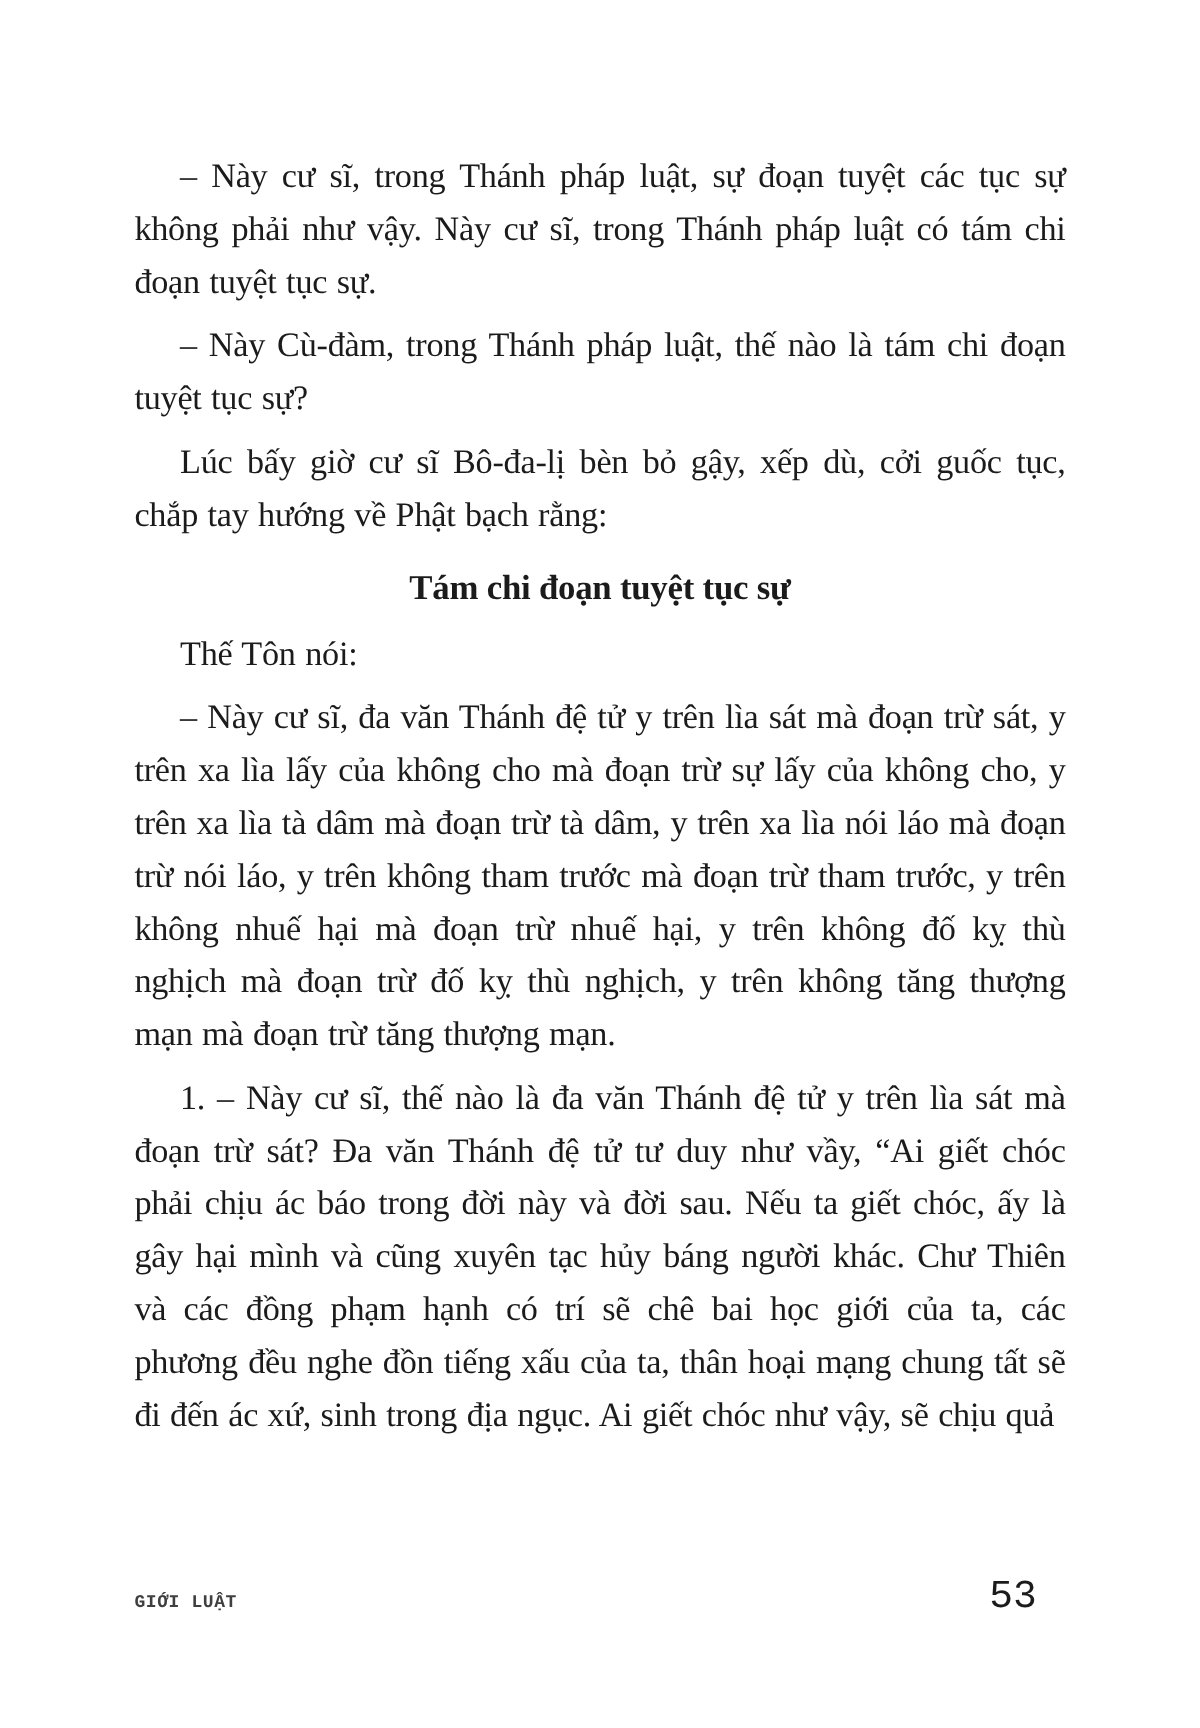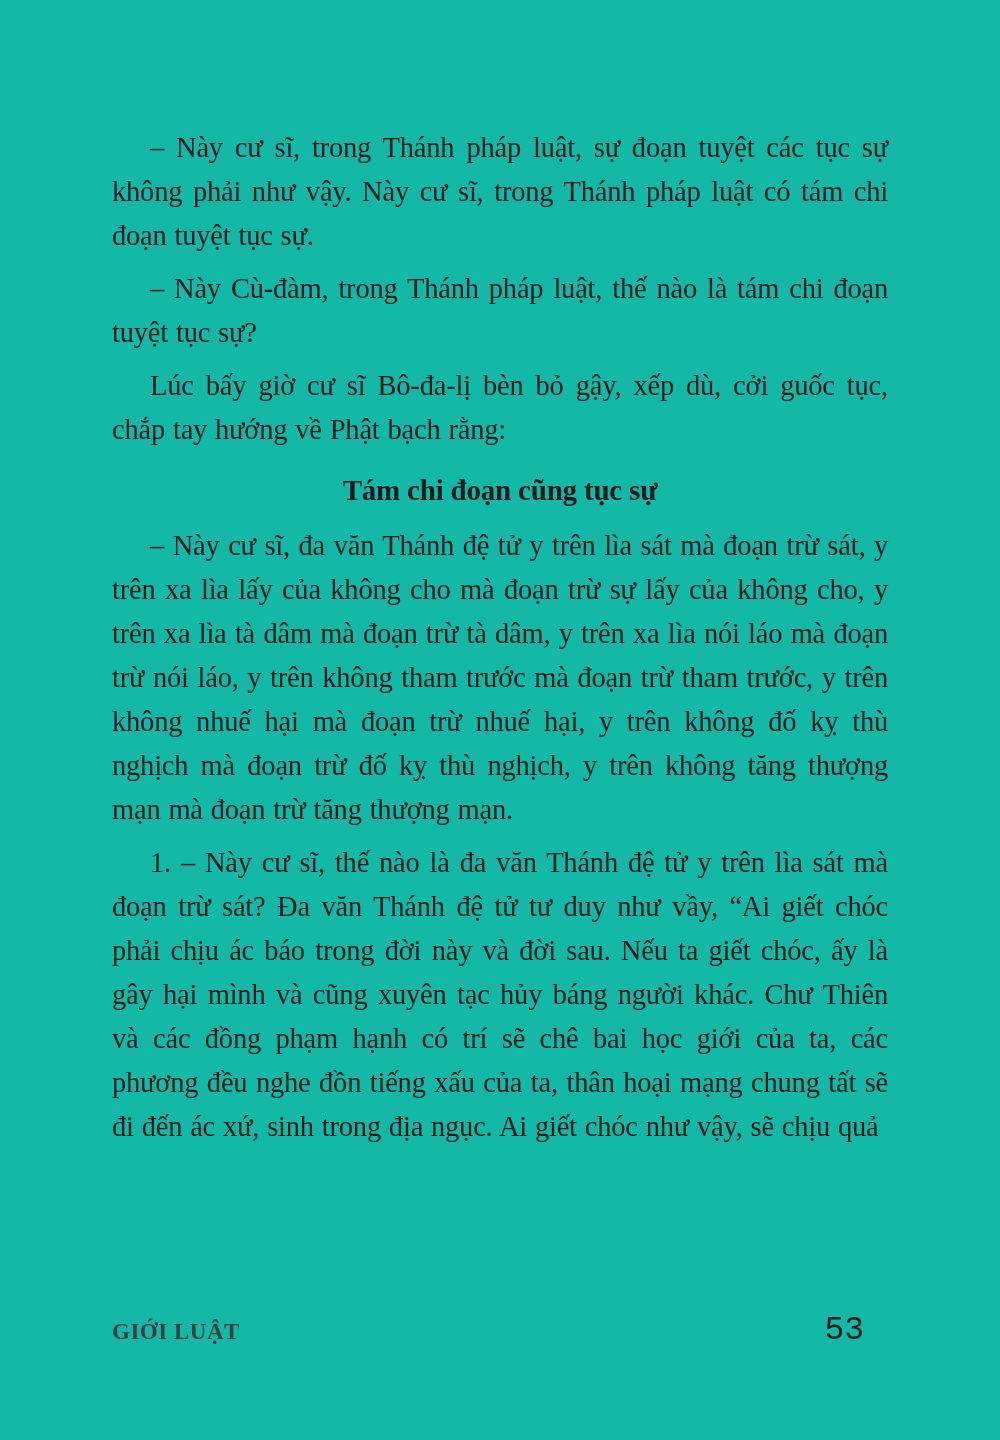--- a/index.html
+++ b/index.html
@@ -6,21 +6,21 @@
   html, body {
     margin: 0;
     padding: 0;
     background: #e8e8e8;
   }
   .page {
     position: relative;
     width: 1000px;
     height: 1440px;
     margin: 0 auto;
-    background: #14b8a6;
+    background: #ffffff;
     font-family: "Liberation Serif", "DejaVu Serif", serif;
     color: #1b1b1b;
     overflow: hidden;
   }
   .content {
     position: absolute;
     top: 126px;
     left: 112px;
     width: 776px;
   }
@@ -45,23 +45,23 @@
   .footer {
     position: absolute;
     top: 1312px;
     left: 112px;
     width: 752px;
     display: flex;
     justify-content: space-between;
     align-items: baseline;
   }
   .footer-title {
-    font-family: Liberation Serif, serif;
+    font-family: Liberation Mono, monospace;
     font-weight: bold;
-    font-size: 23px;
+    font-size: 15px;
     letter-spacing: 0.5px;
     color: #3f3f3f;
   }
   .footer-page-number {
     font-family: Liberation Mono, monospace;
     font-size: 33px;
     color: #1b1b1b;
   }
 </style>
 </head>
@@ -70,22 +70,23 @@
 <div class="page">
 
   <div class="content">
 
     <p class="para">– Này cư sĩ, trong Thánh pháp luật, sự đoạn tuyệt các tục sự không phải như vậy. Này cư sĩ, trong Thánh pháp luật có tám chi đoạn tuyệt tục sự.</p>
 
     <p class="para">– Này Cù-đàm, trong Thánh pháp luật, thế nào là tám chi đoạn tuyệt tục sự?</p>
 
     <p class="para">Lúc bấy giờ cư sĩ Bô-đa-lị bèn bỏ gậy, xếp dù, cởi guốc tục, chắp tay hướng về Phật bạch rằng:</p>
 
-    <h2 class="heading">Tám chi đoạn cũng tục sự</h2>
+    <h2 class="heading">Tám chi đoạn tuyệt tục sự</h2>
 
+    <p class="para">Thế Tôn nói:</p>
 
     <p class="para">– Này cư sĩ, đa văn Thánh đệ tử y trên lìa sát mà đoạn trừ sát, y trên xa lìa lấy của không cho mà đoạn trừ sự lấy của không cho, y trên xa lìa tà dâm mà đoạn trừ tà dâm, y trên xa lìa nói láo mà đoạn trừ nói láo, y trên không tham trước mà đoạn trừ tham trước, y trên không nhuế hại mà đoạn trừ nhuế hại, y trên không đố kỵ thù nghịch mà đoạn trừ đố kỵ thù nghịch, y trên không tăng thượng mạn mà đoạn trừ tăng thượng mạn.</p>
 
     <p class="para">1. – Này cư sĩ, thế nào là đa văn Thánh đệ tử y trên lìa sát mà đoạn trừ sát? Đa văn Thánh đệ tử tư duy như vầy, “Ai giết chóc phải chịu ác báo trong đời này và đời sau. Nếu ta giết chóc, ấy là gây hại mình và cũng xuyên tạc hủy báng người khác. Chư Thiên và các đồng phạm hạnh có trí sẽ chê bai học giới của ta, các phương đều nghe đồn tiếng xấu của ta, thân hoại mạng chung tất sẽ đi đến ác xứ, sinh trong địa ngục. Ai giết chóc như vậy, sẽ chịu quả</p>
 
   </div>
 
   <div class="footer">
     <span class="footer-title">GIỚI LUẬT</span>
     <span class="footer-page-number">53</span>

